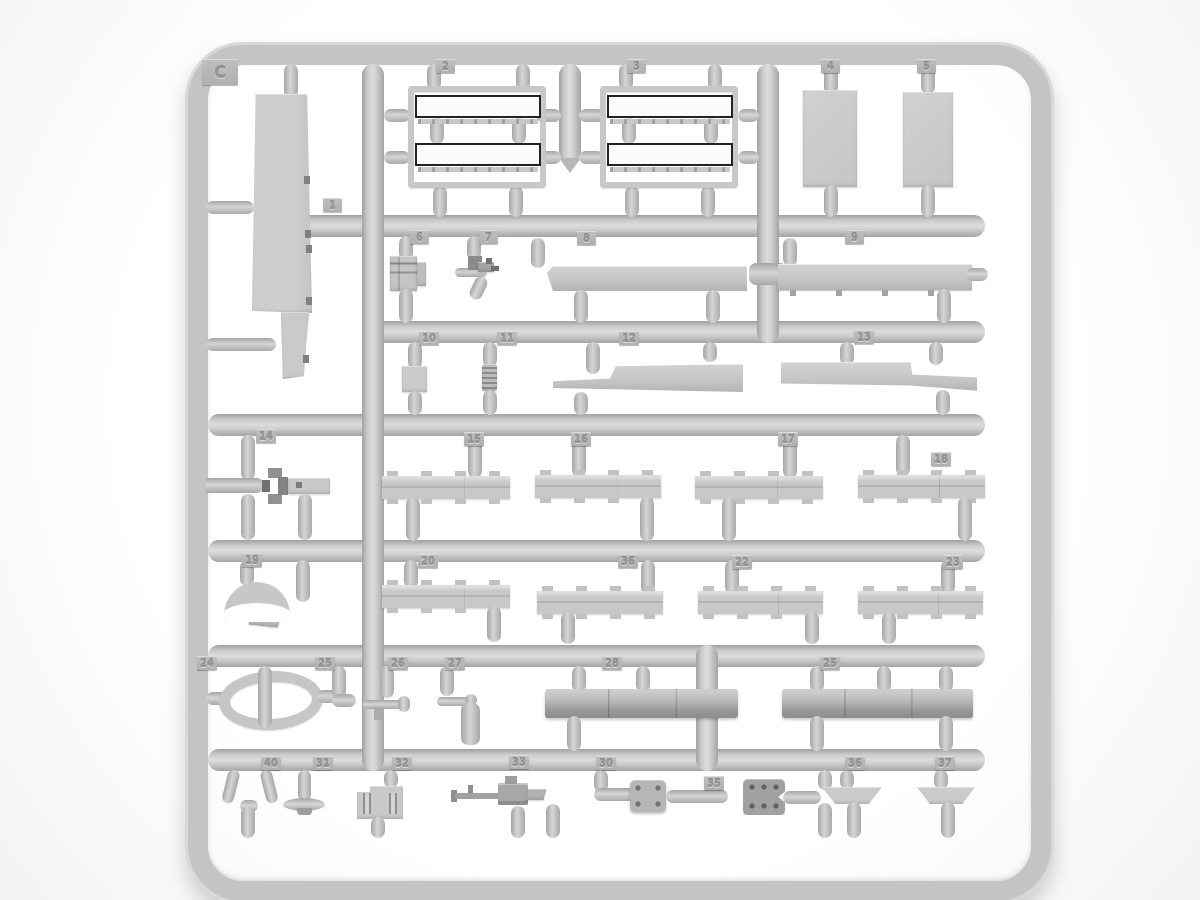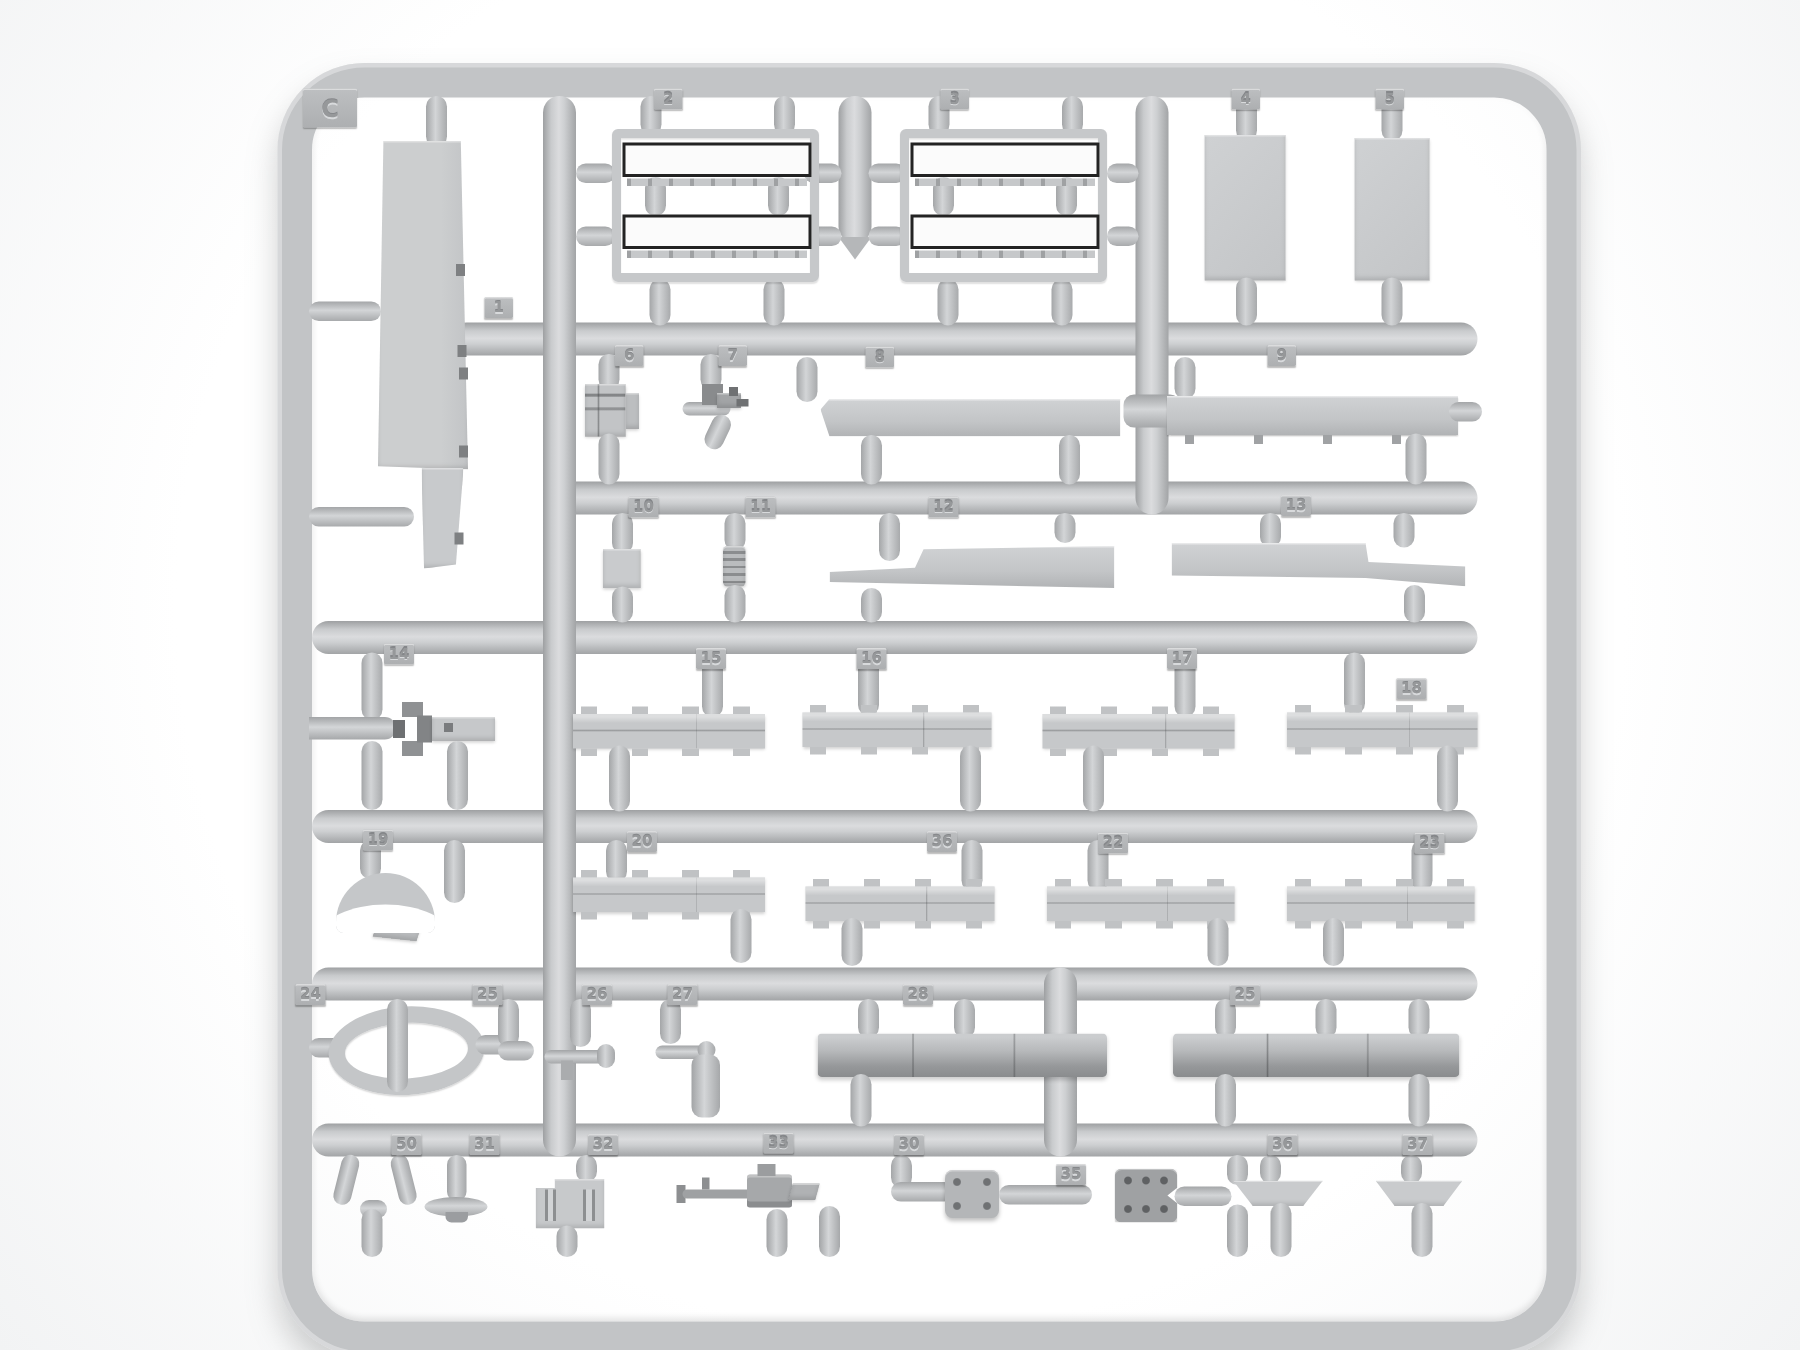--- a/index.html
+++ b/index.html
@@ -298,21 +298,21 @@
   <div class="tag" style="left:418px;top:554px;">20</div>
   <div class="tag" style="left:618px;top:554px;">36</div>
   <div class="tag" style="left:732px;top:555px;">22</div>
   <div class="tag" style="left:943px;top:555px;">23</div>
   <div class="tag" style="left:197px;top:656px;">24</div>
   <div class="tag" style="left:315px;top:656px;">25</div>
   <div class="tag" style="left:388px;top:656px;">26</div>
   <div class="tag" style="left:445px;top:656px;">27</div>
   <div class="tag" style="left:602px;top:656px;">28</div>
   <div class="tag" style="left:820px;top:656px;">25</div>
-  <div class="tag" style="left:261px;top:756px;">50</div>
+  <div class="tag" style="left:261px;top:756px;">40</div>
   <div class="tag" style="left:313px;top:756px;">31</div>
   <div class="tag" style="left:392px;top:756px;">32</div>
   <div class="tag" style="left:509px;top:755px;">33</div>
   <div class="tag" style="left:596px;top:756px;">30</div>
   <div class="tag" style="left:704px;top:776px;">35</div>
   <div class="tag" style="left:845px;top:756px;">36</div>
   <div class="tag" style="left:935px;top:756px;">37</div>
 
 </div>
 

